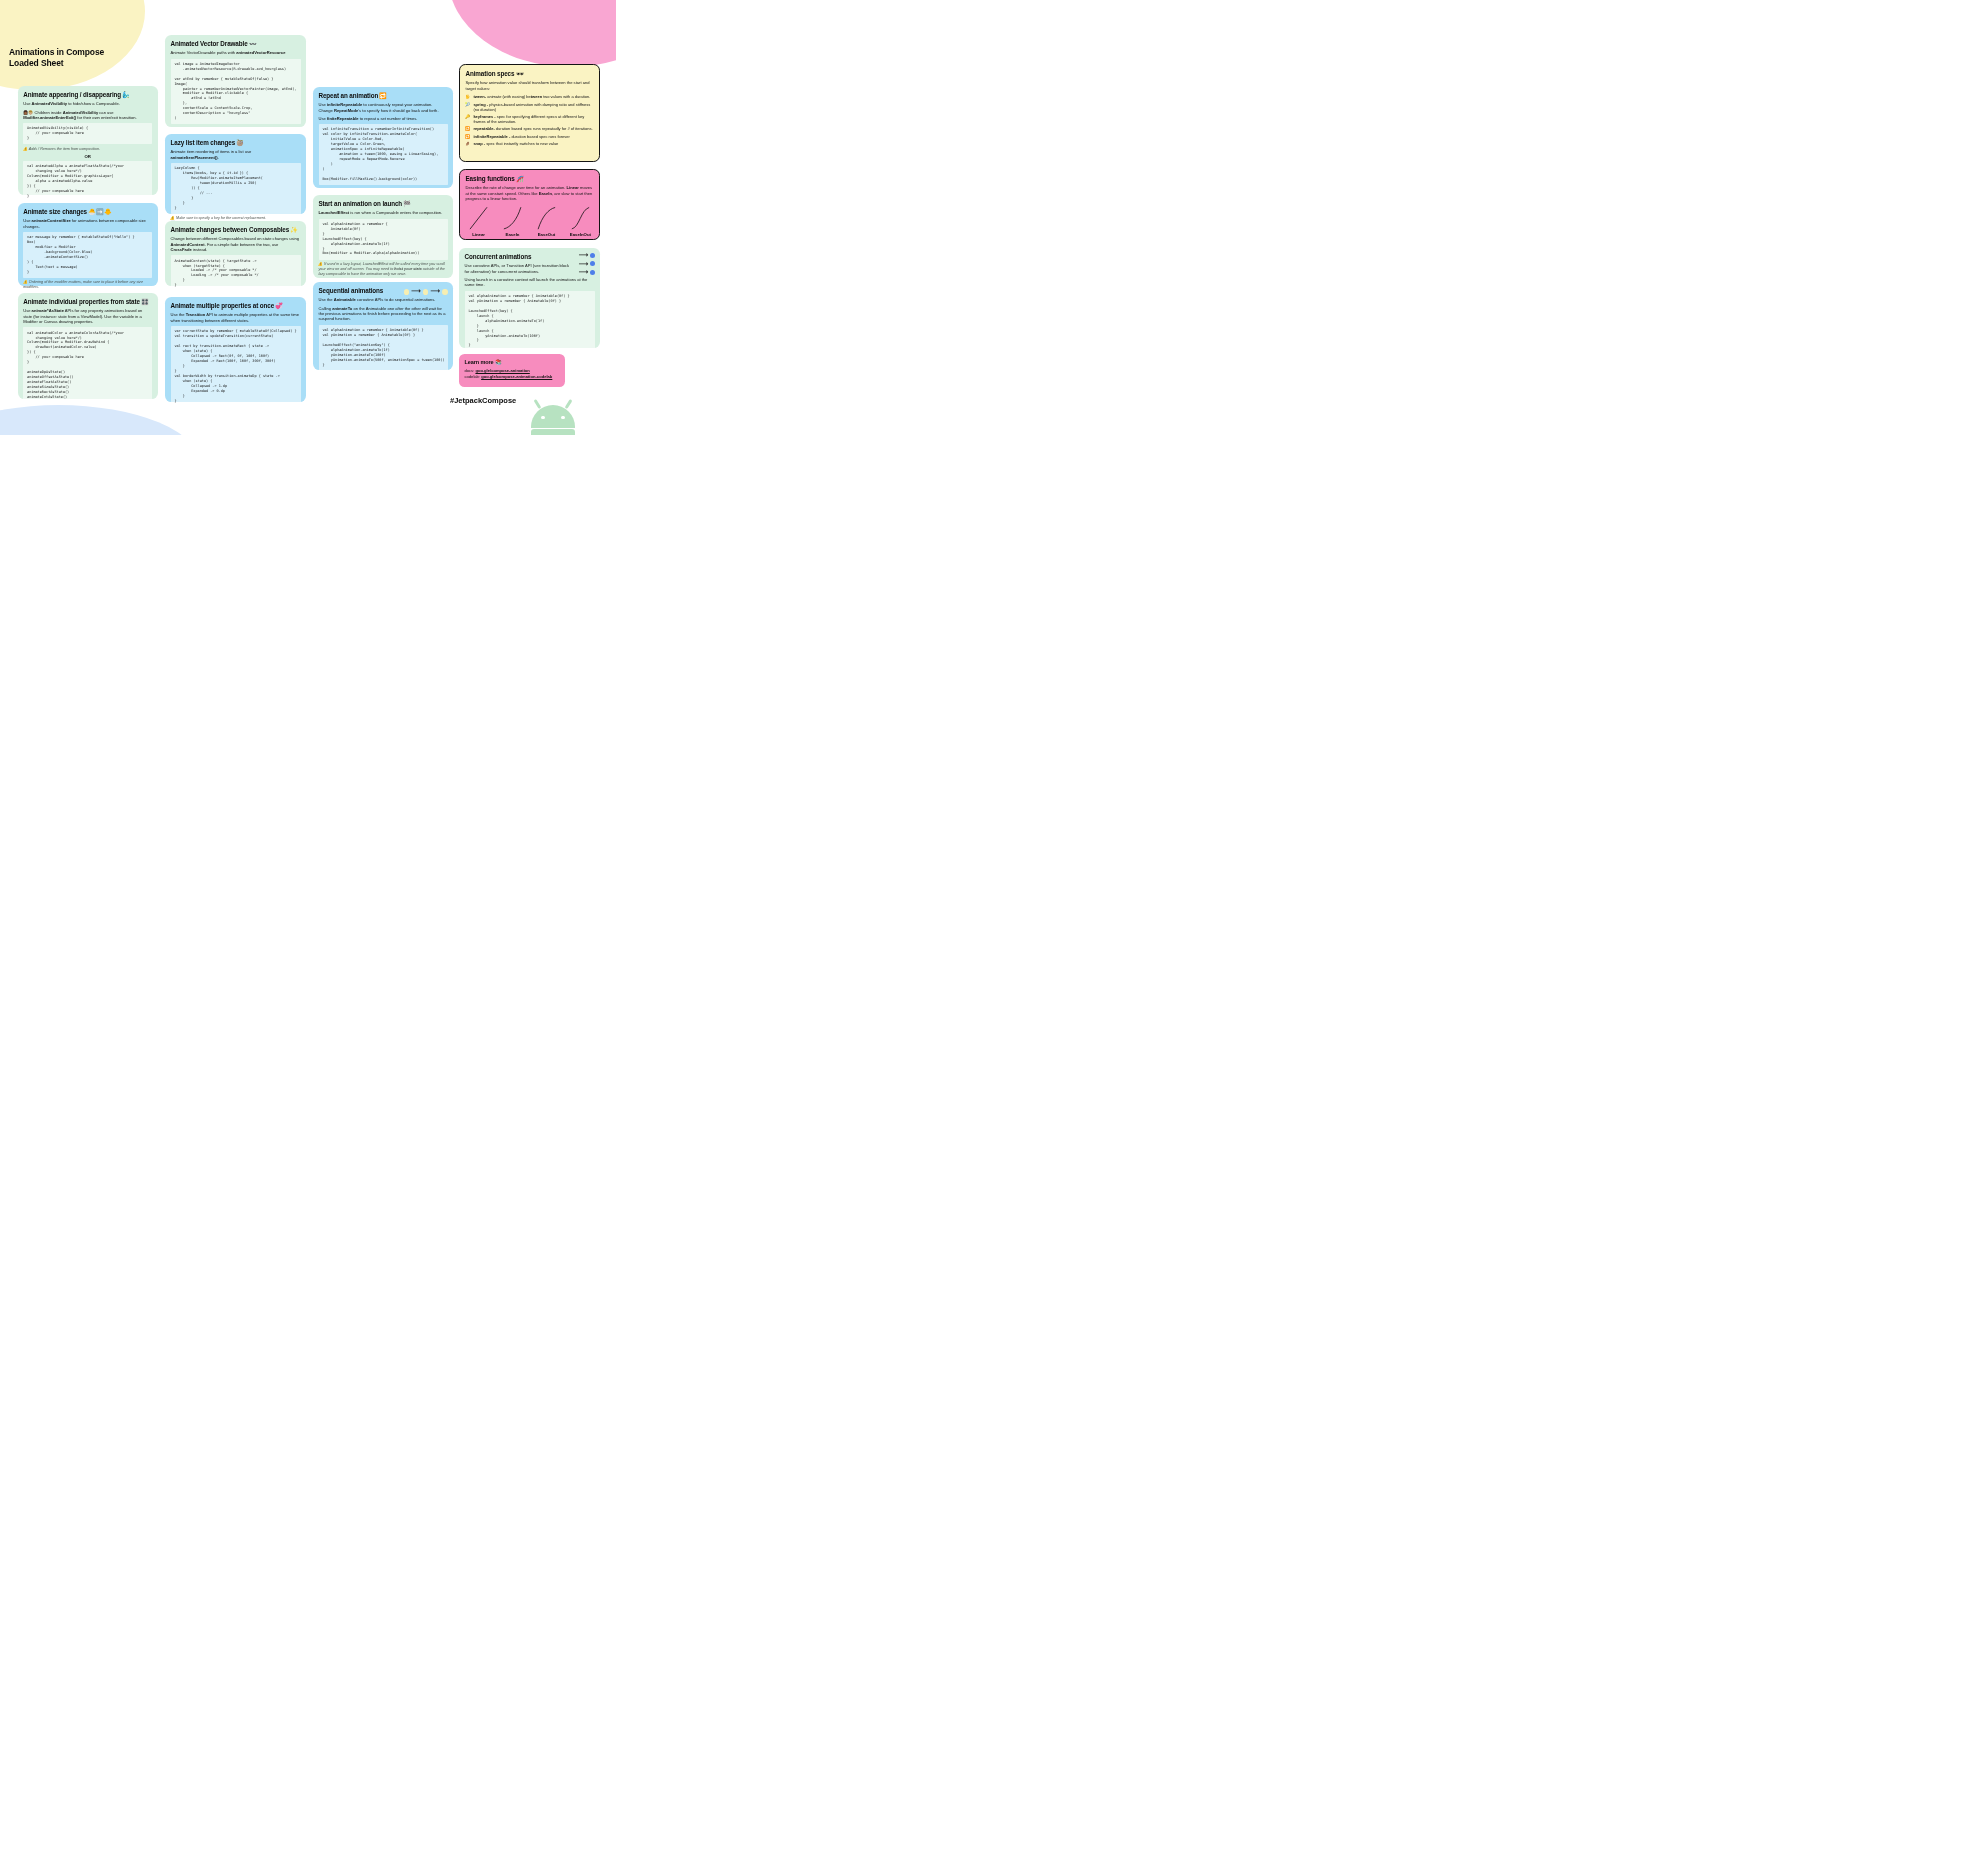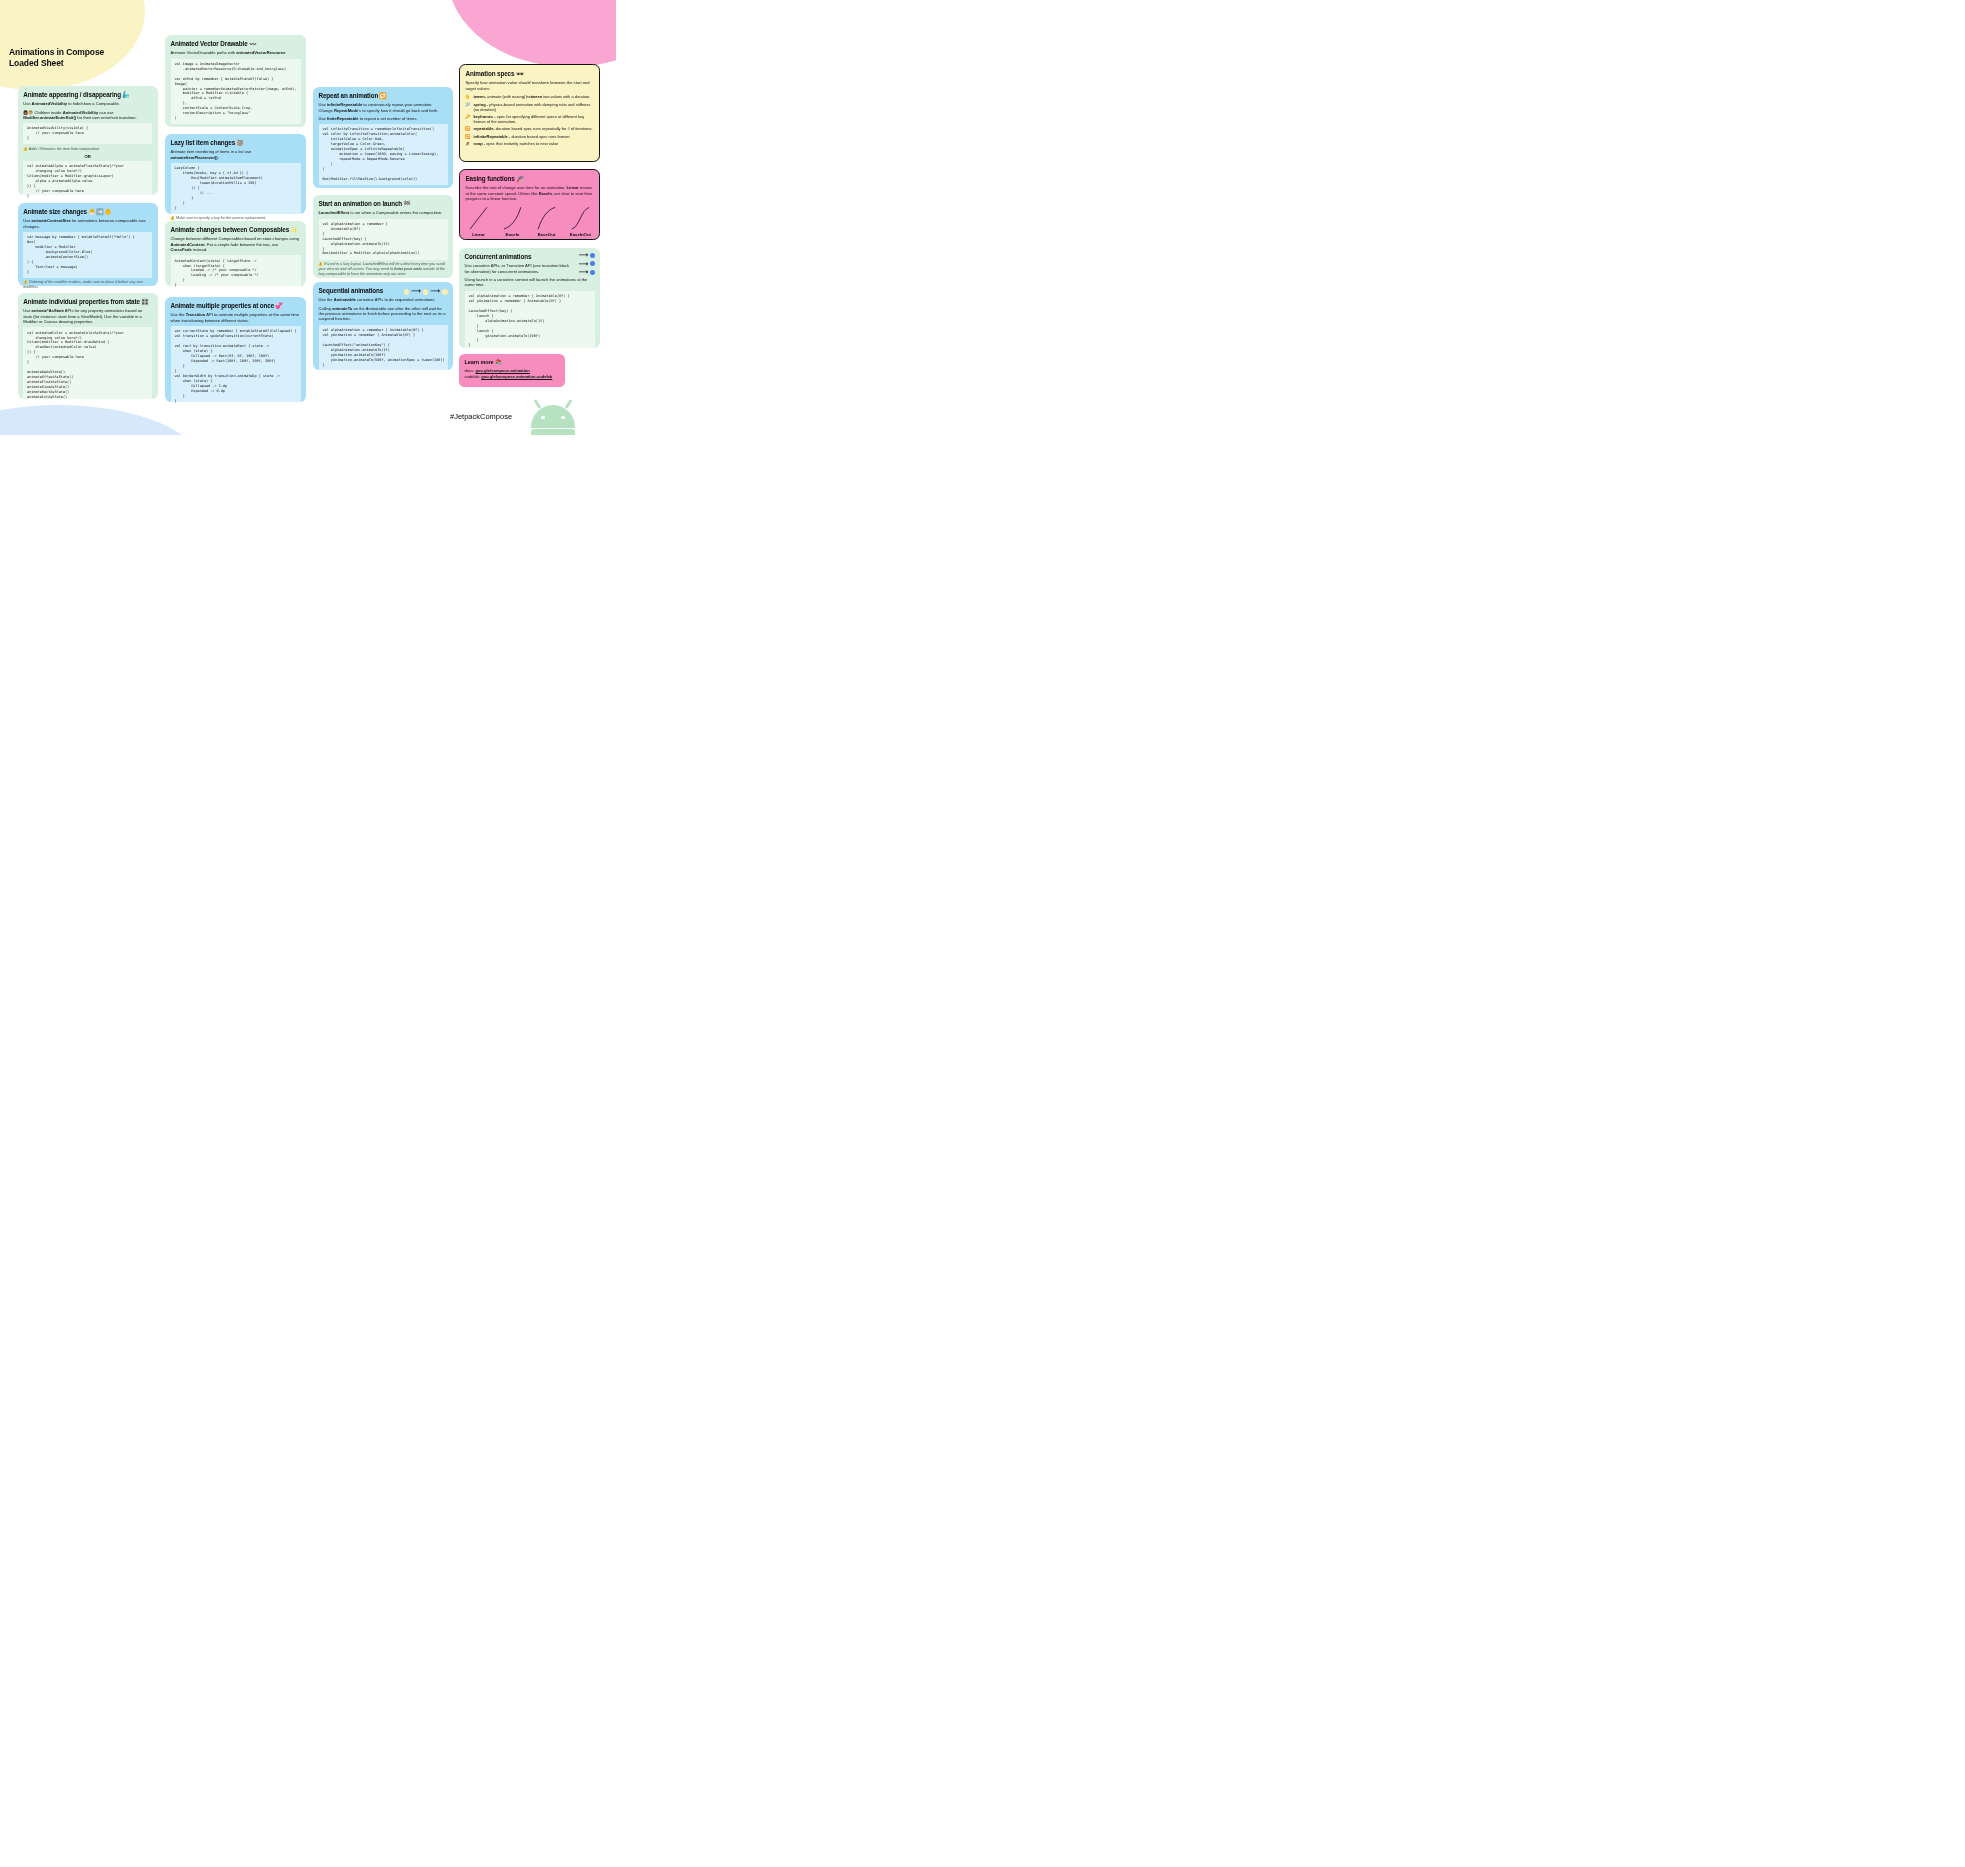--- a/index.html
+++ b/index.html
@@ -48,21 +48,21 @@
 
   
   .seq-icons{position:absolute;right:5.5px;top:6.3px;display:flex;align-items:center;gap:2px;}
   .yellow-dot{width:5.5px;height:6.3px;border-radius:50%;background:#F6EEB2;}
 
   
   .learn-line{font-size:4.1px;line-height:1.45;}
   .link{font-weight:700;text-decoration:underline;cursor:pointer;}
 
   
-  .hashtag{position:absolute;left:450px;top:412px;font-size:7.5px;font-weight:400;color:#0c0c0c;}
+  .hashtag{position:absolute;left:450px;top:396px;font-size:7.5px;font-weight:700;color:#0c0c0c;}
   .robot{position:absolute;left:527px;top:400px;width:59px;height:35px;}
   .robot .head{position:absolute;left:3.9px;top:4.7px;width:44px;height:23px;background:#B7E2C1;border-radius:22px 22px 0 0;}
   .robot .ant{position:absolute;width:2.8px;height:10.2px;background:#B7E2C1;border-radius:1.6px;}
   .robot .ant-l{left:8.6px;top:-0.8px;transform:rotate(-32deg);}
   .robot .ant-r{left:40px;top:-0.8px;transform:rotate(32deg);}
   .robot .eye{position:absolute;width:3.5px;height:3.5px;border-radius:50%;background:#ffffff;top:15.7px;}
   .robot .eye-l{left:14px;}
   .robot .eye-r{left:34px;}
   .robot .torso{position:absolute;left:3.9px;top:29px;width:44px;height:15.7px;background:#B7E2C1;border-radius:3.1px 3.1px 5.5px 5.5px;}
 </style>

